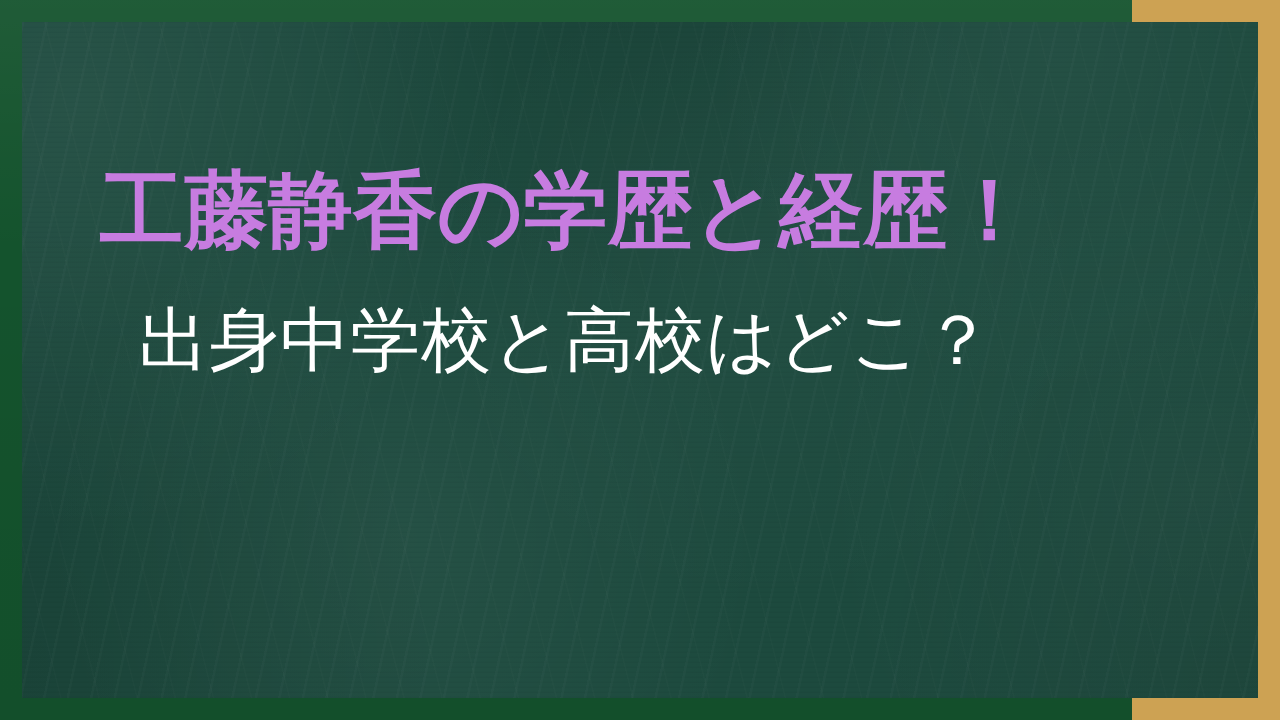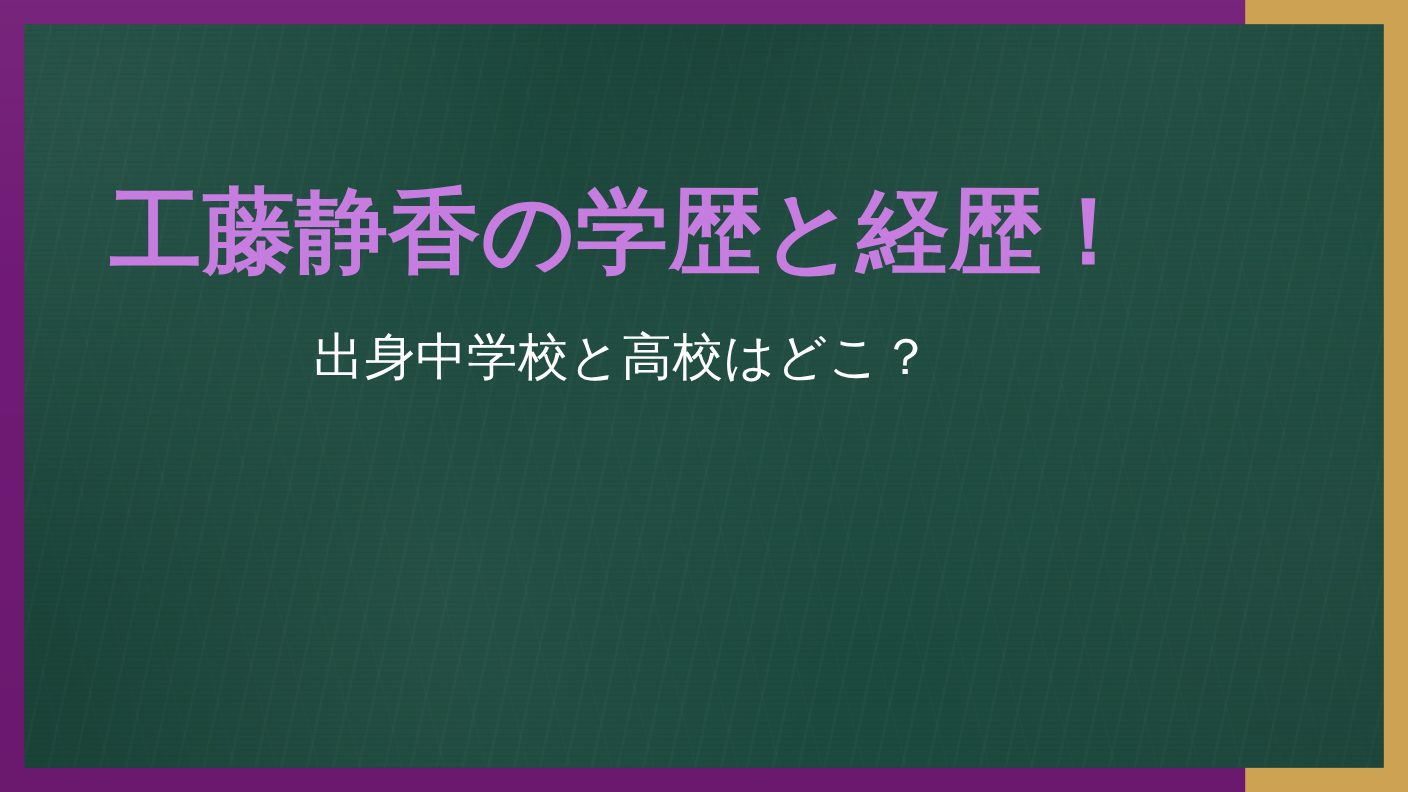--- a/index.html
+++ b/index.html
@@ -126,27 +126,27 @@
     letter-spacing: 0.01em;
     color: #ffffff;
     white-space: nowrap;
   }
 
   .subheadline .sub-line { display: block; }
 </style>
 </head>
 <body>
 
-<div class="thumbnail-frame" style="background-color: #701a75; width: 1132px; height: 720px;">
+<div class="thumbnail-frame" style="background-color: #14532d; width: 1132px; height: 720px;">
 
   <div class="chalkboard" style="left: 22px; top: 22px; width: 1236px; height: 676px; background-color: rgb(29, 74, 62);">
   </div>
 
   <div class="board-content">
 
     <h1 class="headline" style="color: rgb(199, 124, 224); font-size: 84px;">工藤静香の学歴と経歴！</h1>
 
-    <p class="subheadline" style="color: rgb(255, 255, 255); font-size: 46px;">
+    <p class="subheadline" style="color: rgb(255, 255, 255); font-size: 70px;">
       <span class="sub-line">出身中学校と高校はどこ？</span>
     </p>
 
   </div>
 </div>
 
 </body></html>

